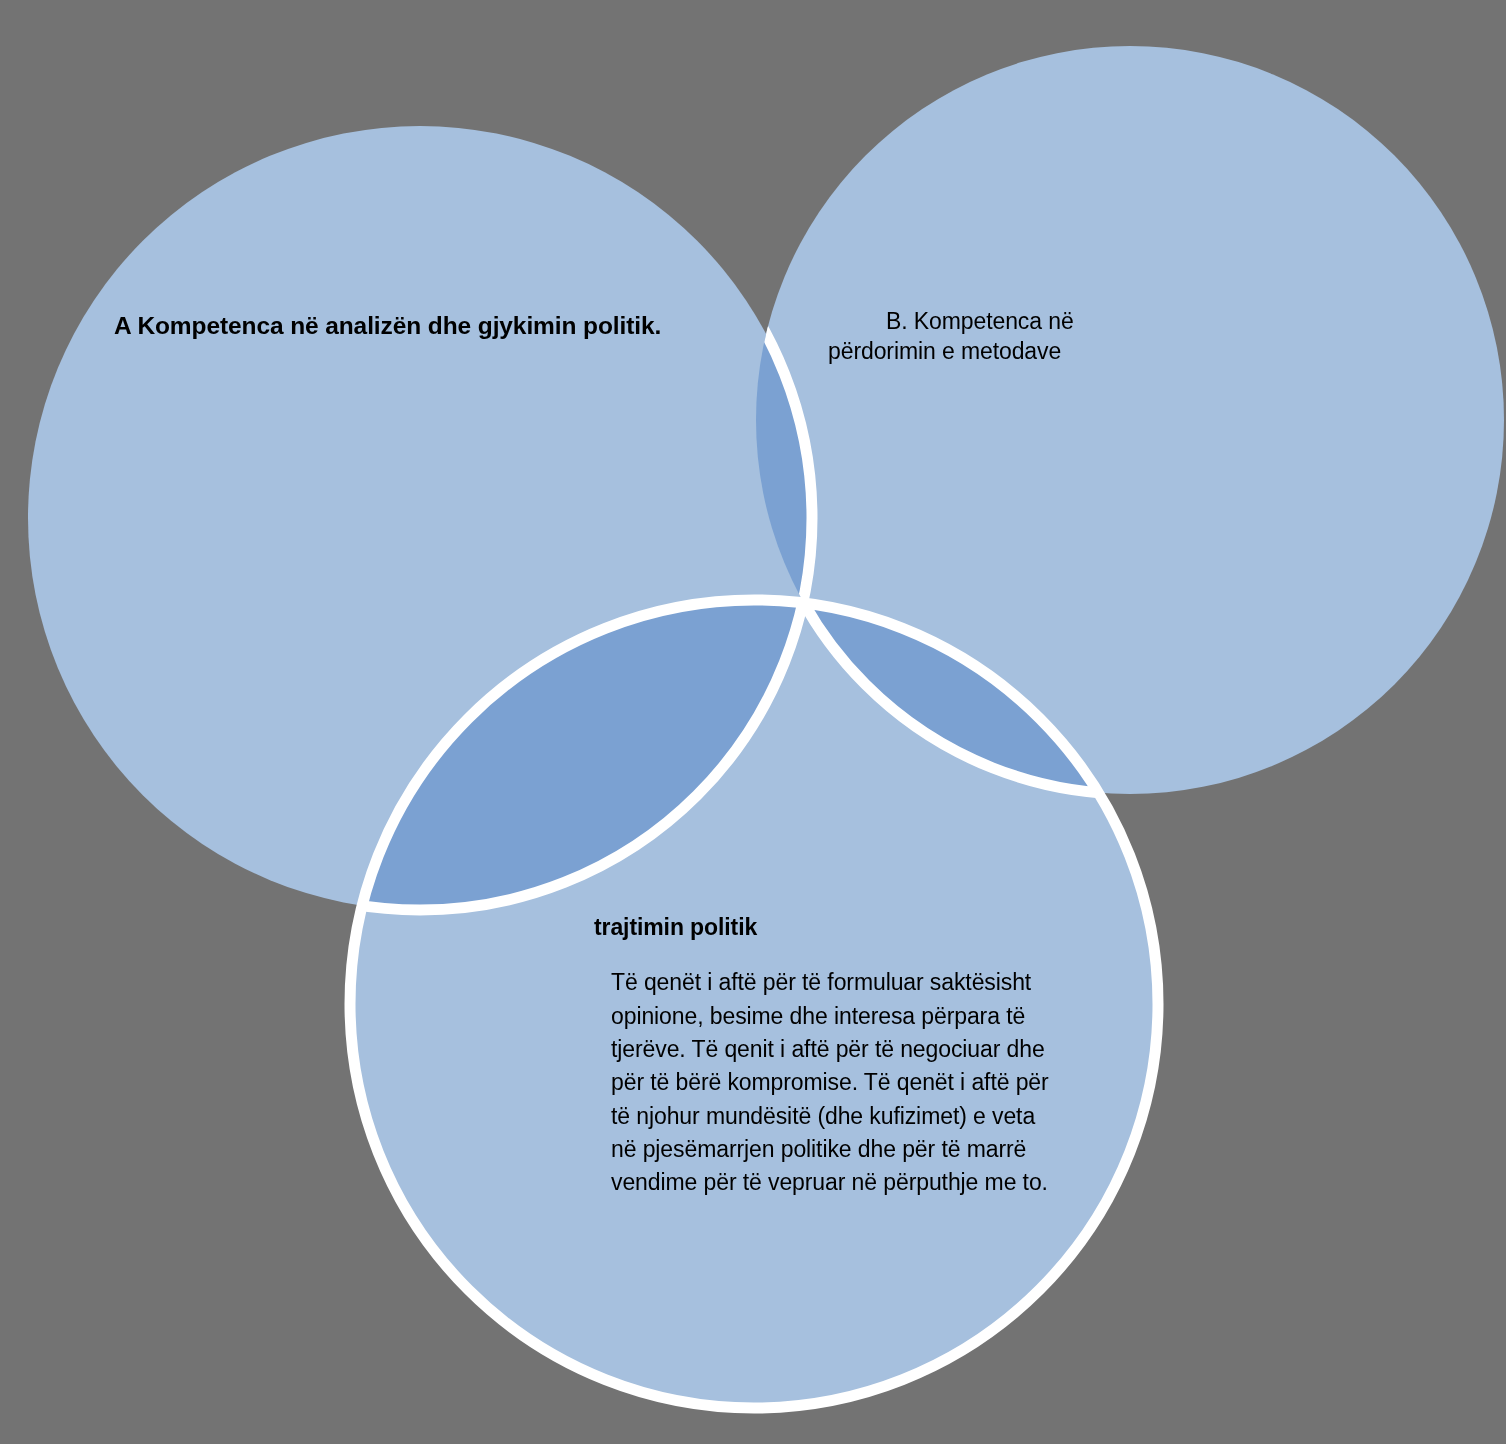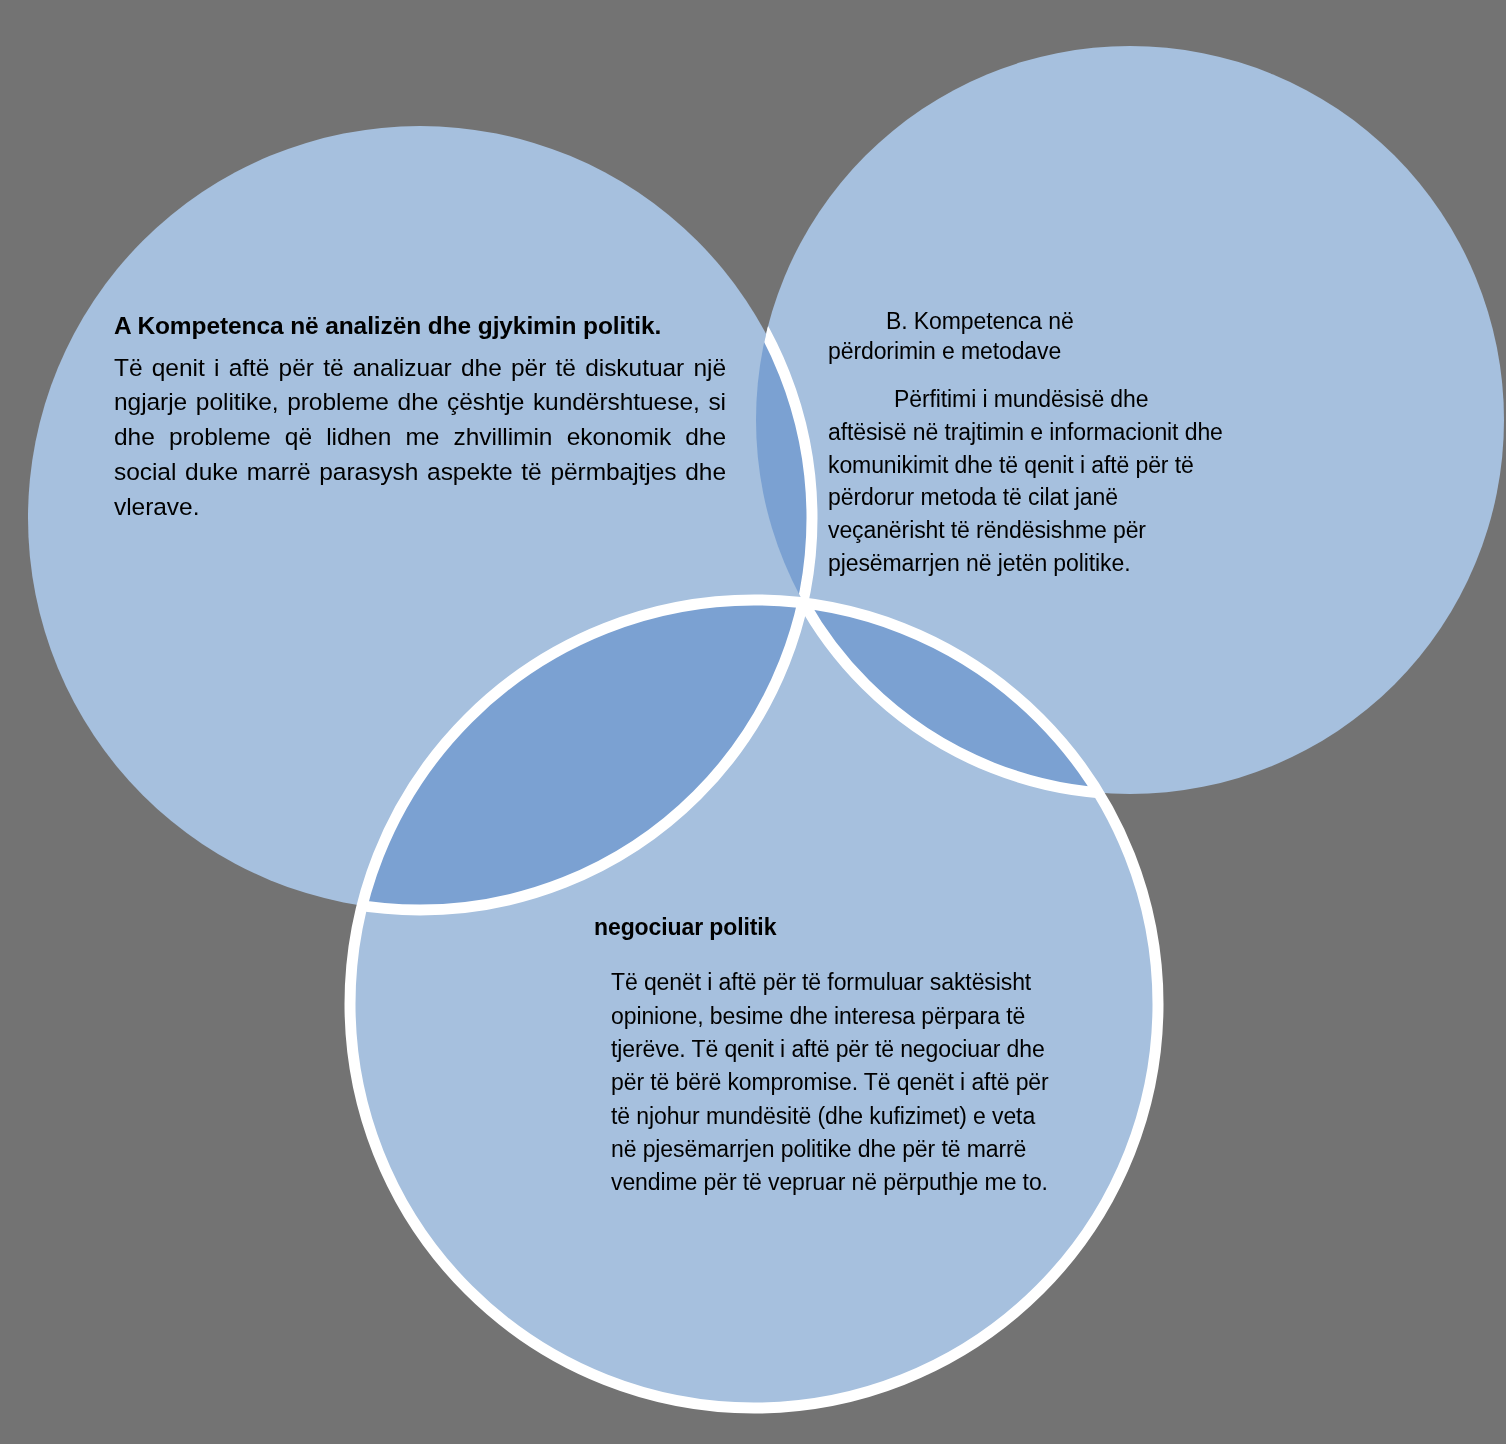--- a/index.html
+++ b/index.html
@@ -157,26 +157,24 @@
 
     <circle cx="754" cy="1004" r="404" fill="none" stroke="#FFFFFF" stroke-width="11"></circle>
 
     <g clip-path="url(#clip-c)">
       <circle cx="1130" cy="420" r="374" fill="none" stroke="#FFFFFF" stroke-width="11"></circle>
     </g>
   </svg>
 
   <div class="text-block" id="block-a">
     <p class="heading">A  Kompetenca në analizën dhe gjykimin politik.</p>
-    <p class="body">Të qenit i aftë për të analizuar dhe për të diskutuar një ngjarje politike, probleme dhe çështje kundërshtuese,  si dhe probleme që lidhen me zhvillimin ekonomik dhe social duke marrë parasysh aspekte të përmbajtjes dhe vlerave.</p>
   </div>
 
   <div class="text-block" id="block-b">
     <p class="heading"><span class="indent"></span><span>B.   Kompetenca në</span><br><span>përdorimin e metodave</span></p>
-    <p class="body"><span class="indent"></span><span>Përfitimi i mundësisë dhe aftësisë në trajtimin e informacionit dhe komunikimit dhe të qenit i aftë për të përdorur  metoda të cilat janë veçanërisht të rëndësishme për pjesëmarrjen në jetën politike.</span></p>
   </div>
 
   <div class="text-block" id="block-c">
-    <p class="heading"><br><span>negociuar politik</span></p>
+    <p class="heading"><br><span>trajtimin politik</span></p>
     <p class="body">Të qenët i aftë për  të formuluar saktësisht opinione, besime dhe interesa përpara të tjerëve. Të qenit i aftë për të negociuar dhe për të bërë   kompromise. Të qenët i aftë për  të njohur mundësitë (dhe kufizimet) e veta në pjesëmarrjen politike dhe për të  marrë vendime për të vepruar në përputhje me to.</p>
   </div>
 
 </div>
 
 </body></html>

